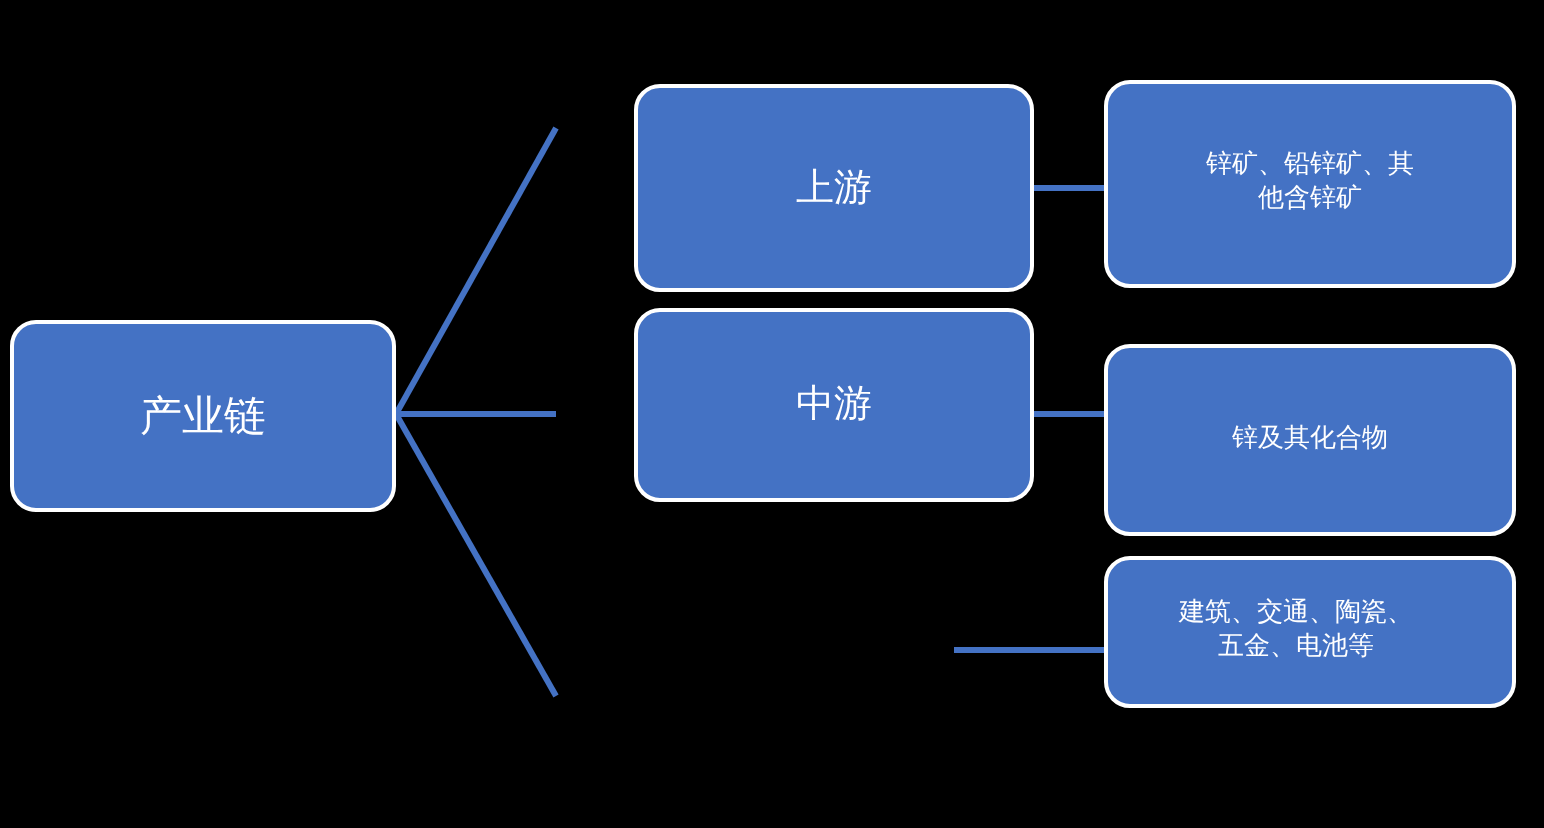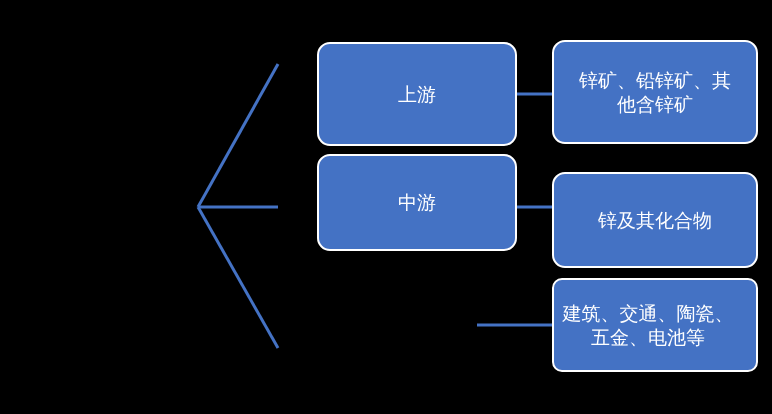--- a/index.html
+++ b/index.html
@@ -57,25 +57,25 @@
     font-size: 19px;
     margin-left: 40px;
   }
   .node-stage-1 { top: 42px;  height: 104px; }
   .node-stage-2 { top: 154px; height: 97px; align-items: center;  }
   .node-stage-3 { top: 277px; height: 95px;  }
   
   .node-detail {
     left: 552px;
     width: 206px;
-    font-size: 19px;
+    font-size: 13px;
   }
   .node-detail-1 { top: 40px;  height: 104px; }
   .node-detail-2 { top: 172px; height: 96px;  }
-  .node-detail-3 { top: 278px; height: 94px; border-radius: 10px;  }
+  .node-detail-3 { top: 278px; height: 76px;  }
   
   .node-detail-3 .node-label {
     width: 228px;
     margin-left: -14px;
   }
 </style>
 </head>
 <body>
 
 <div id="canvas">
@@ -84,20 +84,23 @@
     <g id="connector-group" stroke="#4472C4" stroke-width="3" fill="none" stroke-linecap="butt">
         <line x1="198" y1="207" x2="278" y2="64"></line>
         <line x1="198" y1="207" x2="278" y2="207"></line>
         <line x1="198" y1="207" x2="278" y2="348"></line>
         <line x1="477" y1="94" x2="553" y2="94"></line>
         <line x1="477" y1="207" x2="553" y2="207"></line>
         <line x1="477" y1="325" x2="553" y2="325"></line>
       </g>
   </svg>
 
+  <div class="node node-root">
+    <span class="node-label">产业链</span>
+  </div>
 
   <div class="node node-stage node-stage-1">
     <span class="node-label">上游</span>
   </div>
   <div class="node node-stage node-stage-2">
     <span class="node-label">中游</span>
   </div>
 
   <div class="node node-detail node-detail-1">
     <span class="node-label">锌矿、铅锌矿、其

